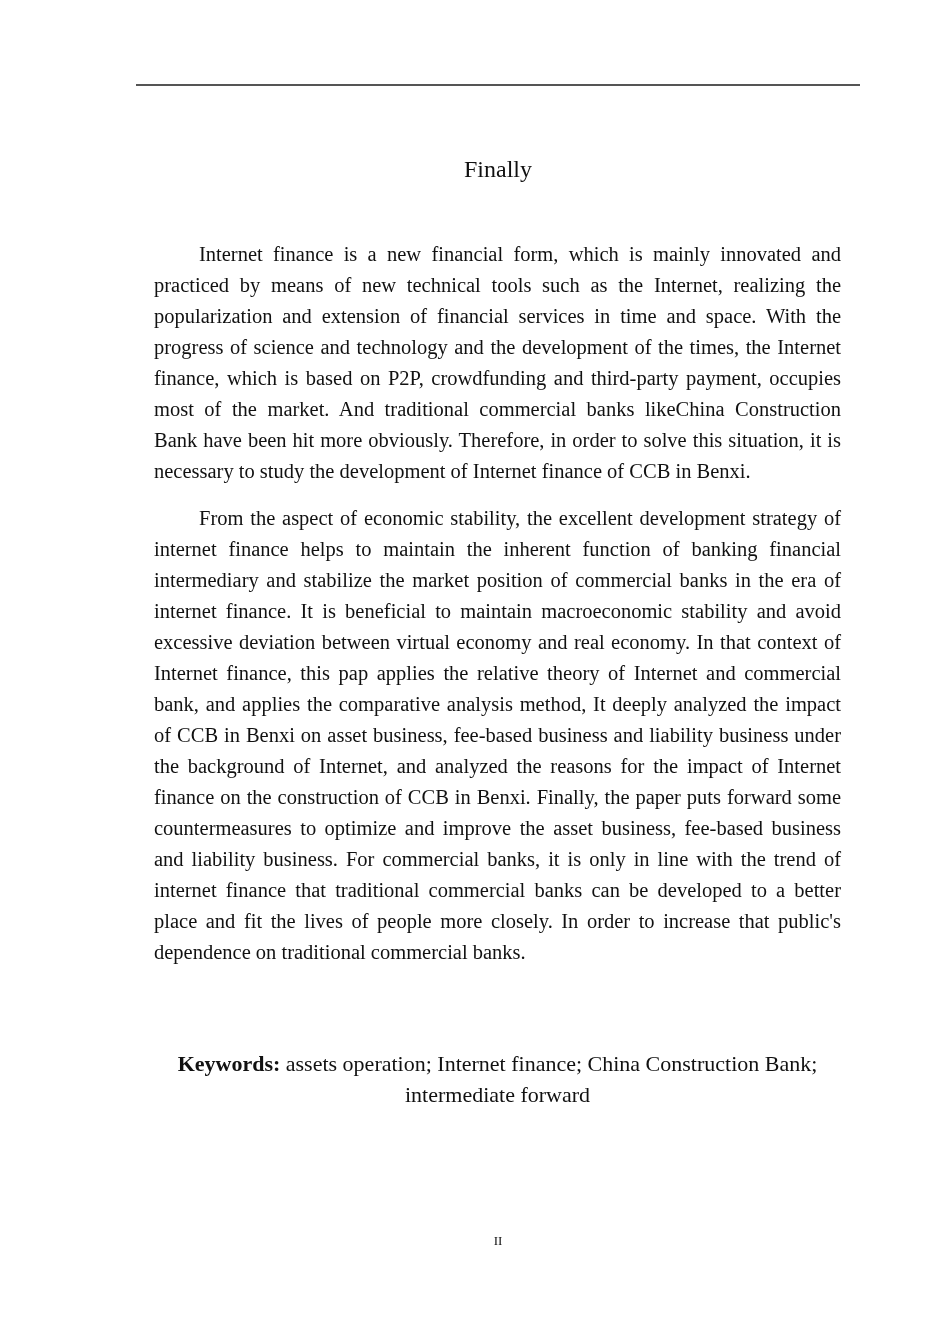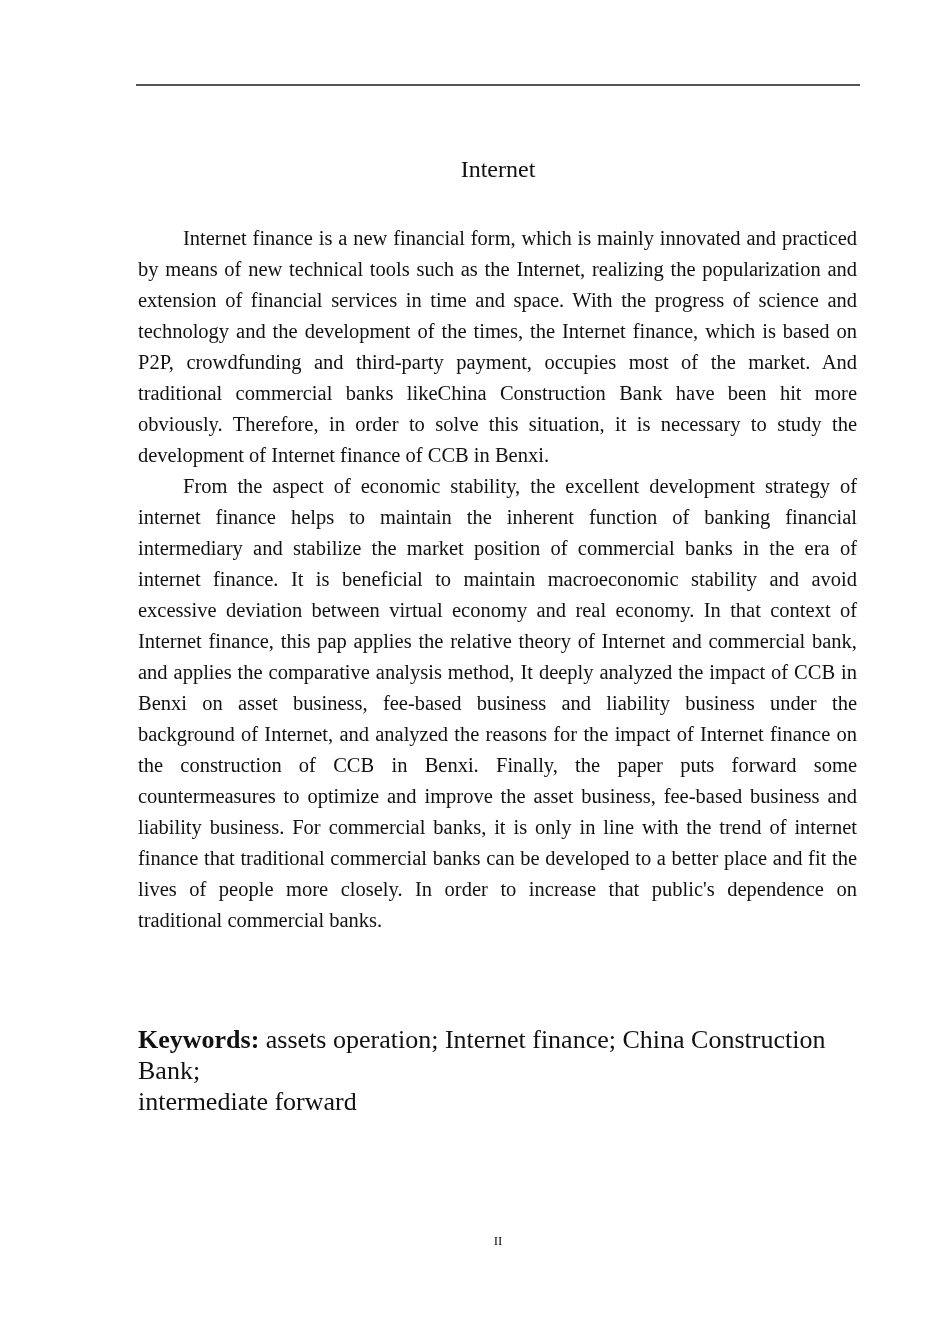--- a/index.html
+++ b/index.html
@@ -36,52 +36,52 @@
     }
     .body-text {
       position: absolute;
       left: 138px;
       top: 223px;
       width: 719px;
       font-size: 20.5px;
       line-height: 31px;
     }
     .body-text p {
-      margin: 0;
+      margin: 16px;
       text-align: justify;
       text-indent: 45px;
     }
     .keywords {
       position: absolute;
       left: 138px;
-      top: 1024px;
+      top: 1048px;
       width: 719px;
-      font-size: 26px;
+      font-size: 22px;
       line-height: 31px;
-      text-align: left;
+      text-align: center;
     }
     .keywords .kw-label {
       font-weight: bold;
     }
     .page-number {
       position: absolute;
       left: 0;
       width: 996px;
       top: 1232px;
       text-align: center;
       font-size: 13px;
       line-height: 18px;
     }
   </style>
 </head>
 <body>
 
 <div class="header-rule"></div>
 
-<h1 class="title">Internet</h1>
+<h1 class="title">Finally</h1>
 
 <div class="body-text">
   <p>Internet finance is a new financial form, which is mainly innovated and practiced by means of new technical tools such as the Internet, realizing the popularization and extension of financial services in time and space. With the progress of science and technology and the development of the times, the Internet finance, which is based on P2P, crowdfunding and third-party payment, occupies most of the market. And traditional commercial banks likeChina Construction Bank have been hit more obviously. Therefore, in order to solve this situation, it is necessary to study the development of Internet finance of CCB in Benxi.</p>
   <p>From the aspect of economic stability, the excellent development strategy of internet finance helps to maintain the inherent function of banking financial intermediary and stabilize the market position of commercial banks in the era of internet finance. It is beneficial to maintain macroeconomic stability and avoid excessive deviation between virtual economy and real economy. In that context of Internet finance, this pap applies the relative theory of Internet and commercial bank, and applies the comparative analysis method, It deeply analyzed the impact of CCB in Benxi on asset business, fee-based business and liability business under the background of Internet, and analyzed the reasons for the impact of Internet finance on the construction of CCB in Benxi. Finally, the paper puts forward some countermeasures to optimize and improve the asset business, fee-based business and liability business. For commercial banks, it is only in line with the trend of internet finance that traditional commercial banks can be developed to a better place and fit the lives of people more closely. In order to increase that public's dependence on traditional commercial banks.</p>
 </div>
 
 <div class="keywords">
   <span class="kw-label">Keywords:</span><span> assets operation; Internet finance; China Construction Bank;</span><br>
   <span>intermediate forward</span>
 </div>

